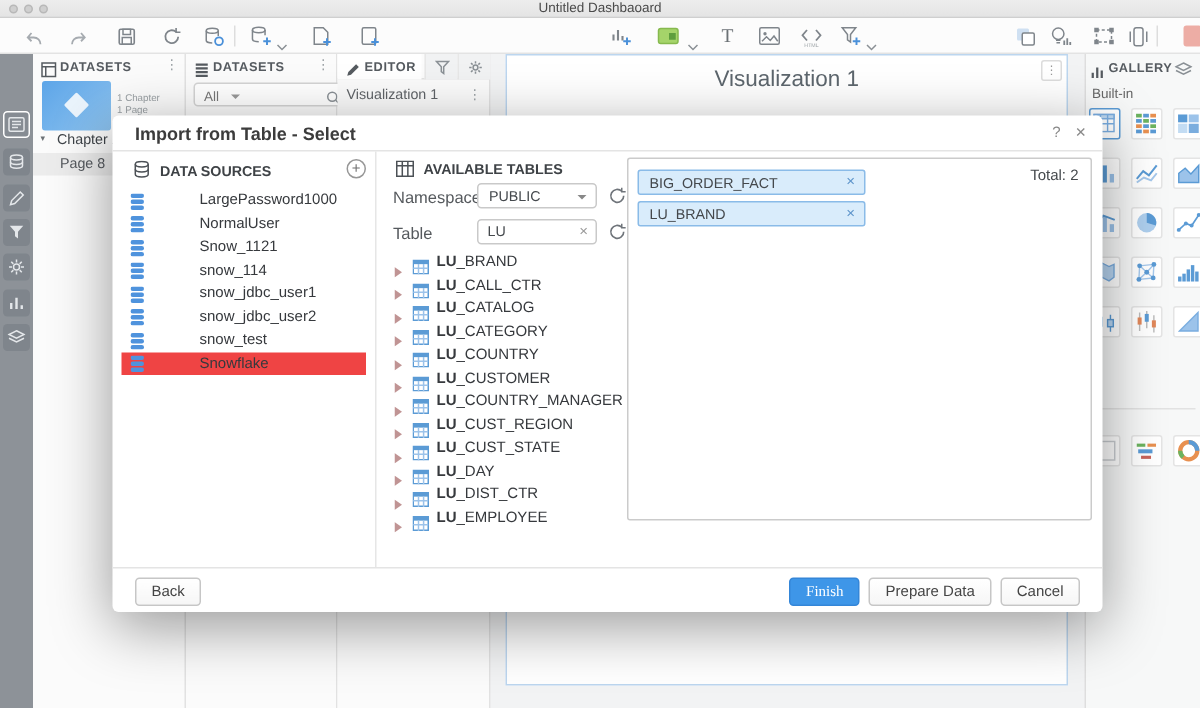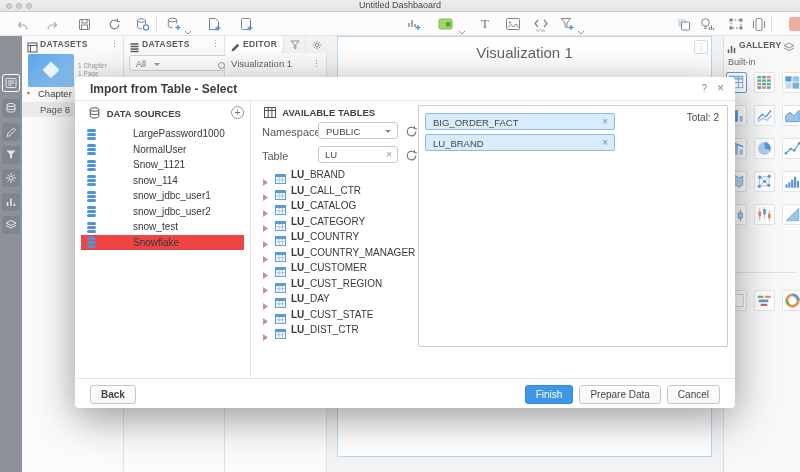--- a/index.html
+++ b/index.html
@@ -128,32 +128,32 @@
   .t-row { position:relative; height:15.5px; }
   .t-row .arr { position:absolute; left:2px; top:4.5px; }
   .t-row .tico { position:absolute; left:14px; top:3px; }
   .t-row .nm { position:absolute; left:30px; top:2px; font-size:10px; color:#36393d; }
   .t-row .nm b { font-weight:bold; }
 
   .sel-box { position:absolute; left:343px; top:28px; width:310px; height:242px; border:1px solid #cbcbcb;
     border-radius:2px; background:#fff; }
   .total { position:absolute; right:8px; top:6px; font-size:10px; color:#45494d; }
   .chips { position:absolute; left:6px; top:7px; }
-  .chip { position:relative; width:190px; height:17px; background:#d9ecfb; border:1px solid #8abbe8;
+  .chip { position:relative; width:152px; height:17px; background:#d9ecfb; border:1px solid #8abbe8;
     border-radius:2px; margin-bottom:4px; }
   .chip .lbl { position:absolute; left:7px; top:3px; font-size:9.5px; color:#44484c; }
   .chip .x { position:absolute; right:6px; top:2px; font-size:10px; color:#5d94ca; }
 
   .d-foot { position:absolute; left:0; right:0; bottom:0; height:30px; border-top:1px solid #e4e4e4; }
   .btn { position:absolute; top:6px; height:19px; padding:0 10px; font-size:10px; line-height:17px; color:#444;
     background:linear-gradient(#fff,#f6f6f6); border:1px solid #c6c6c6; border-radius:3px; }
-  .btn-back { left:15px;font-weight:bold; }
+  .btn-back { left:15px; }
   .btn-group { position:absolute; right:15px; top:6px; display:flex; gap:6px; }
   .btn-group .btn { position:static; }
-  .btn.primary { background:#3e96e8; border-color:#3486d8; color:#fff; }
+  .btn.primary { background:#3e96e8; border-color:#3486d8; color:#fff;font-family:Liberation Serif, serif; }
 </style>
 </head>
 <body>
 
 <div id="app">
 
   <div class="titlebar">
     <div class="lights">
       <span class="light"></span>
       <span class="light"></span>
@@ -741,76 +741,87 @@
         </div>
         <div class="t-row">
           <span class="arr"><svg width="5" height="7">
               <path d="M0 0 5 3.5 0 7z" fill="#c09494"></path>
             </svg></span>
           <span class="tico"><svg width="11" height="10">
               <rect x=".5" y=".5" width="10" height="9" fill="#fff" stroke="#5b9bd5"></rect>
               <rect x=".5" y=".5" width="10" height="2.6" fill="#5b9bd5"></rect>
               <path d="M.5 5.8h10M4 3v7M7.4 3v7" stroke="#9cc3ea"></path>
             </svg></span>
+          <span class="nm"><b>LU</b><span>_CUSTOMER</span></span>
+        </div>
+        <div class="t-row">
+          <span class="arr"><svg width="5" height="7">
+              <path d="M0 0 5 3.5 0 7z" fill="#c09494"></path>
+            </svg></span>
+          <span class="tico"><svg width="11" height="10">
+              <rect x=".5" y=".5" width="10" height="9" fill="#fff" stroke="#5b9bd5"></rect>
+              <rect x=".5" y=".5" width="10" height="2.6" fill="#5b9bd5"></rect>
+              <path d="M.5 5.8h10M4 3v7M7.4 3v7" stroke="#9cc3ea"></path>
+            </svg></span>
           <span class="nm"><b>LU</b><span>_COUNTRY_MANAGER</span></span>
         </div>
         <div class="t-row">
           <span class="arr"><svg width="5" height="7">
               <path d="M0 0 5 3.5 0 7z" fill="#c09494"></path>
             </svg></span>
           <span class="tico"><svg width="11" height="10">
               <rect x=".5" y=".5" width="10" height="9" fill="#fff" stroke="#5b9bd5"></rect>
               <rect x=".5" y=".5" width="10" height="2.6" fill="#5b9bd5"></rect>
               <path d="M.5 5.8h10M4 3v7M7.4 3v7" stroke="#9cc3ea"></path>
             </svg></span>
-          <span class="nm"><b>LU</b><span>_CUSTOMER</span></span>
-        </div>
-        <div class="t-row">
-          <span class="arr"><svg width="5" height="7">
-              <path d="M0 0 5 3.5 0 7z" fill="#c09494"></path>
-            </svg></span>
-          <span class="tico"><svg width="11" height="10">
-              <rect x=".5" y=".5" width="10" height="9" fill="#fff" stroke="#5b9bd5"></rect>
-              <rect x=".5" y=".5" width="10" height="2.6" fill="#5b9bd5"></rect>
-              <path d="M.5 5.8h10M4 3v7M7.4 3v7" stroke="#9cc3ea"></path>
-            </svg></span>
           <span class="nm"><b>LU</b><span>_CUST_REGION</span></span>
         </div>
         <div class="t-row">
           <span class="arr"><svg width="5" height="7">
               <path d="M0 0 5 3.5 0 7z" fill="#c09494"></path>
             </svg></span>
           <span class="tico"><svg width="11" height="10">
               <rect x=".5" y=".5" width="10" height="9" fill="#fff" stroke="#5b9bd5"></rect>
               <rect x=".5" y=".5" width="10" height="2.6" fill="#5b9bd5"></rect>
               <path d="M.5 5.8h10M4 3v7M7.4 3v7" stroke="#9cc3ea"></path>
             </svg></span>
+          <span class="nm"><b>LU</b><span>_CUST_STATE</span></span>
+        </div>
+        <div class="t-row">
+          <span class="arr"><svg width="5" height="7">
+              <path d="M0 0 5 3.5 0 7z" fill="#c09494"></path>
+            </svg></span>
+          <span class="tico"><svg width="11" height="10">
+              <rect x=".5" y=".5" width="10" height="9" fill="#fff" stroke="#5b9bd5"></rect>
+              <rect x=".5" y=".5" width="10" height="2.6" fill="#5b9bd5"></rect>
+              <path d="M.5 5.8h10M4 3v7M7.4 3v7" stroke="#9cc3ea"></path>
+            </svg></span>
           <span class="nm"><b>LU</b><span>_DAY</span></span>
         </div>
         <div class="t-row">
           <span class="arr"><svg width="5" height="7">
               <path d="M0 0 5 3.5 0 7z" fill="#c09494"></path>
             </svg></span>
           <span class="tico"><svg width="11" height="10">
               <rect x=".5" y=".5" width="10" height="9" fill="#fff" stroke="#5b9bd5"></rect>
               <rect x=".5" y=".5" width="10" height="2.6" fill="#5b9bd5"></rect>
               <path d="M.5 5.8h10M4 3v7M7.4 3v7" stroke="#9cc3ea"></path>
             </svg></span>
-          <span class="nm"><b>LU</b><span>_CUST_STATE</span></span>
-        </div>
-        <div class="t-row">
-          <span class="arr"><svg width="5" height="7">
-              <path d="M0 0 5 3.5 0 7z" fill="#c09494"></path>
-            </svg></span>
-          <span class="tico"><svg width="11" height="10">
-              <rect x=".5" y=".5" width="10" height="9" fill="#fff" stroke="#5b9bd5"></rect>
-              <rect x=".5" y=".5" width="10" height="2.6" fill="#5b9bd5"></rect>
-              <path d="M.5 5.8h10M4 3v7M7.4 3v7" stroke="#9cc3ea"></path>
-            </svg></span>
           <span class="nm"><b>LU</b><span>_DIST_CTR</span></span>
+        </div>
+        <div class="t-row">
+          <span class="arr"><svg width="5" height="7">
+              <path d="M0 0 5 3.5 0 7z" fill="#c09494"></path>
+            </svg></span>
+          <span class="tico"><svg width="11" height="10">
+              <rect x=".5" y=".5" width="10" height="9" fill="#fff" stroke="#5b9bd5"></rect>
+              <rect x=".5" y=".5" width="10" height="2.6" fill="#5b9bd5"></rect>
+              <path d="M.5 5.8h10M4 3v7M7.4 3v7" stroke="#9cc3ea"></path>
+            </svg></span>
+          <span class="nm"><b>LU</b><span>_EMPLOYEE</span></span>
         </div>
       </div>
 
     <div class="sel-box">
       <span class="total">Total: 2</span>
       <div class="chips" id="chip-list">
           <div class="chip">
             <span class="lbl">BIG_ORDER_FACT</span>
             <span class="x">×</span>
           </div>

